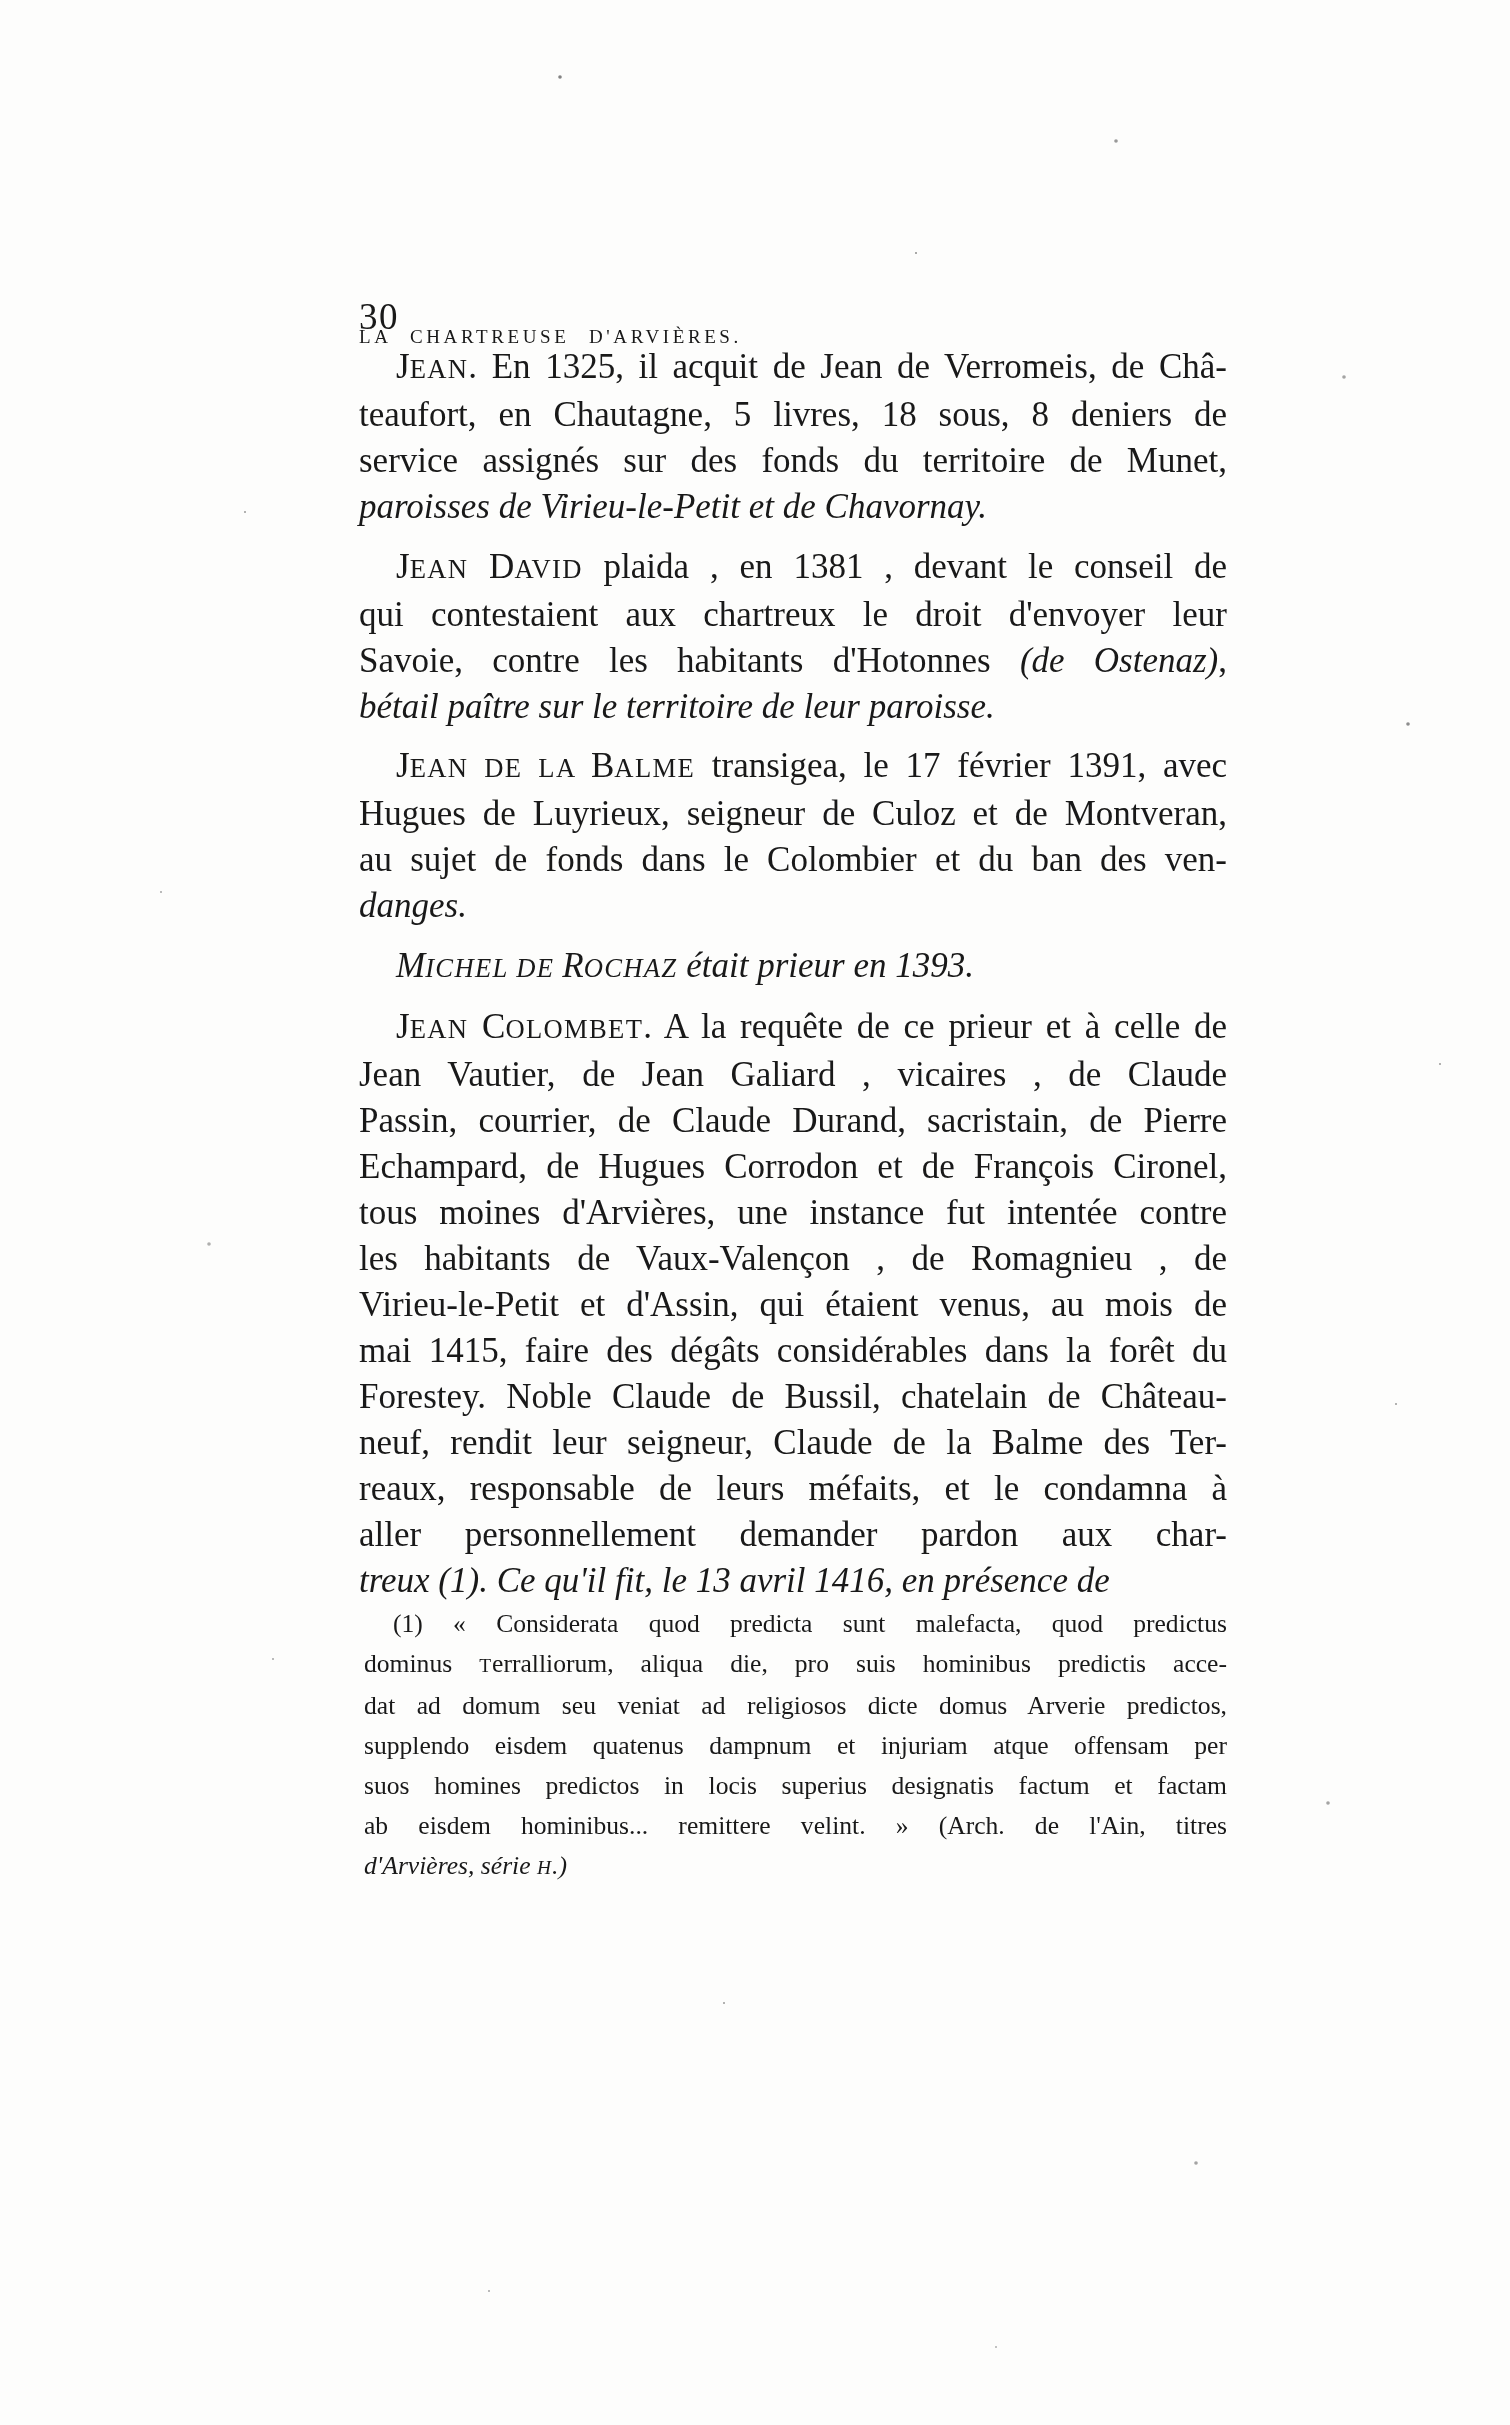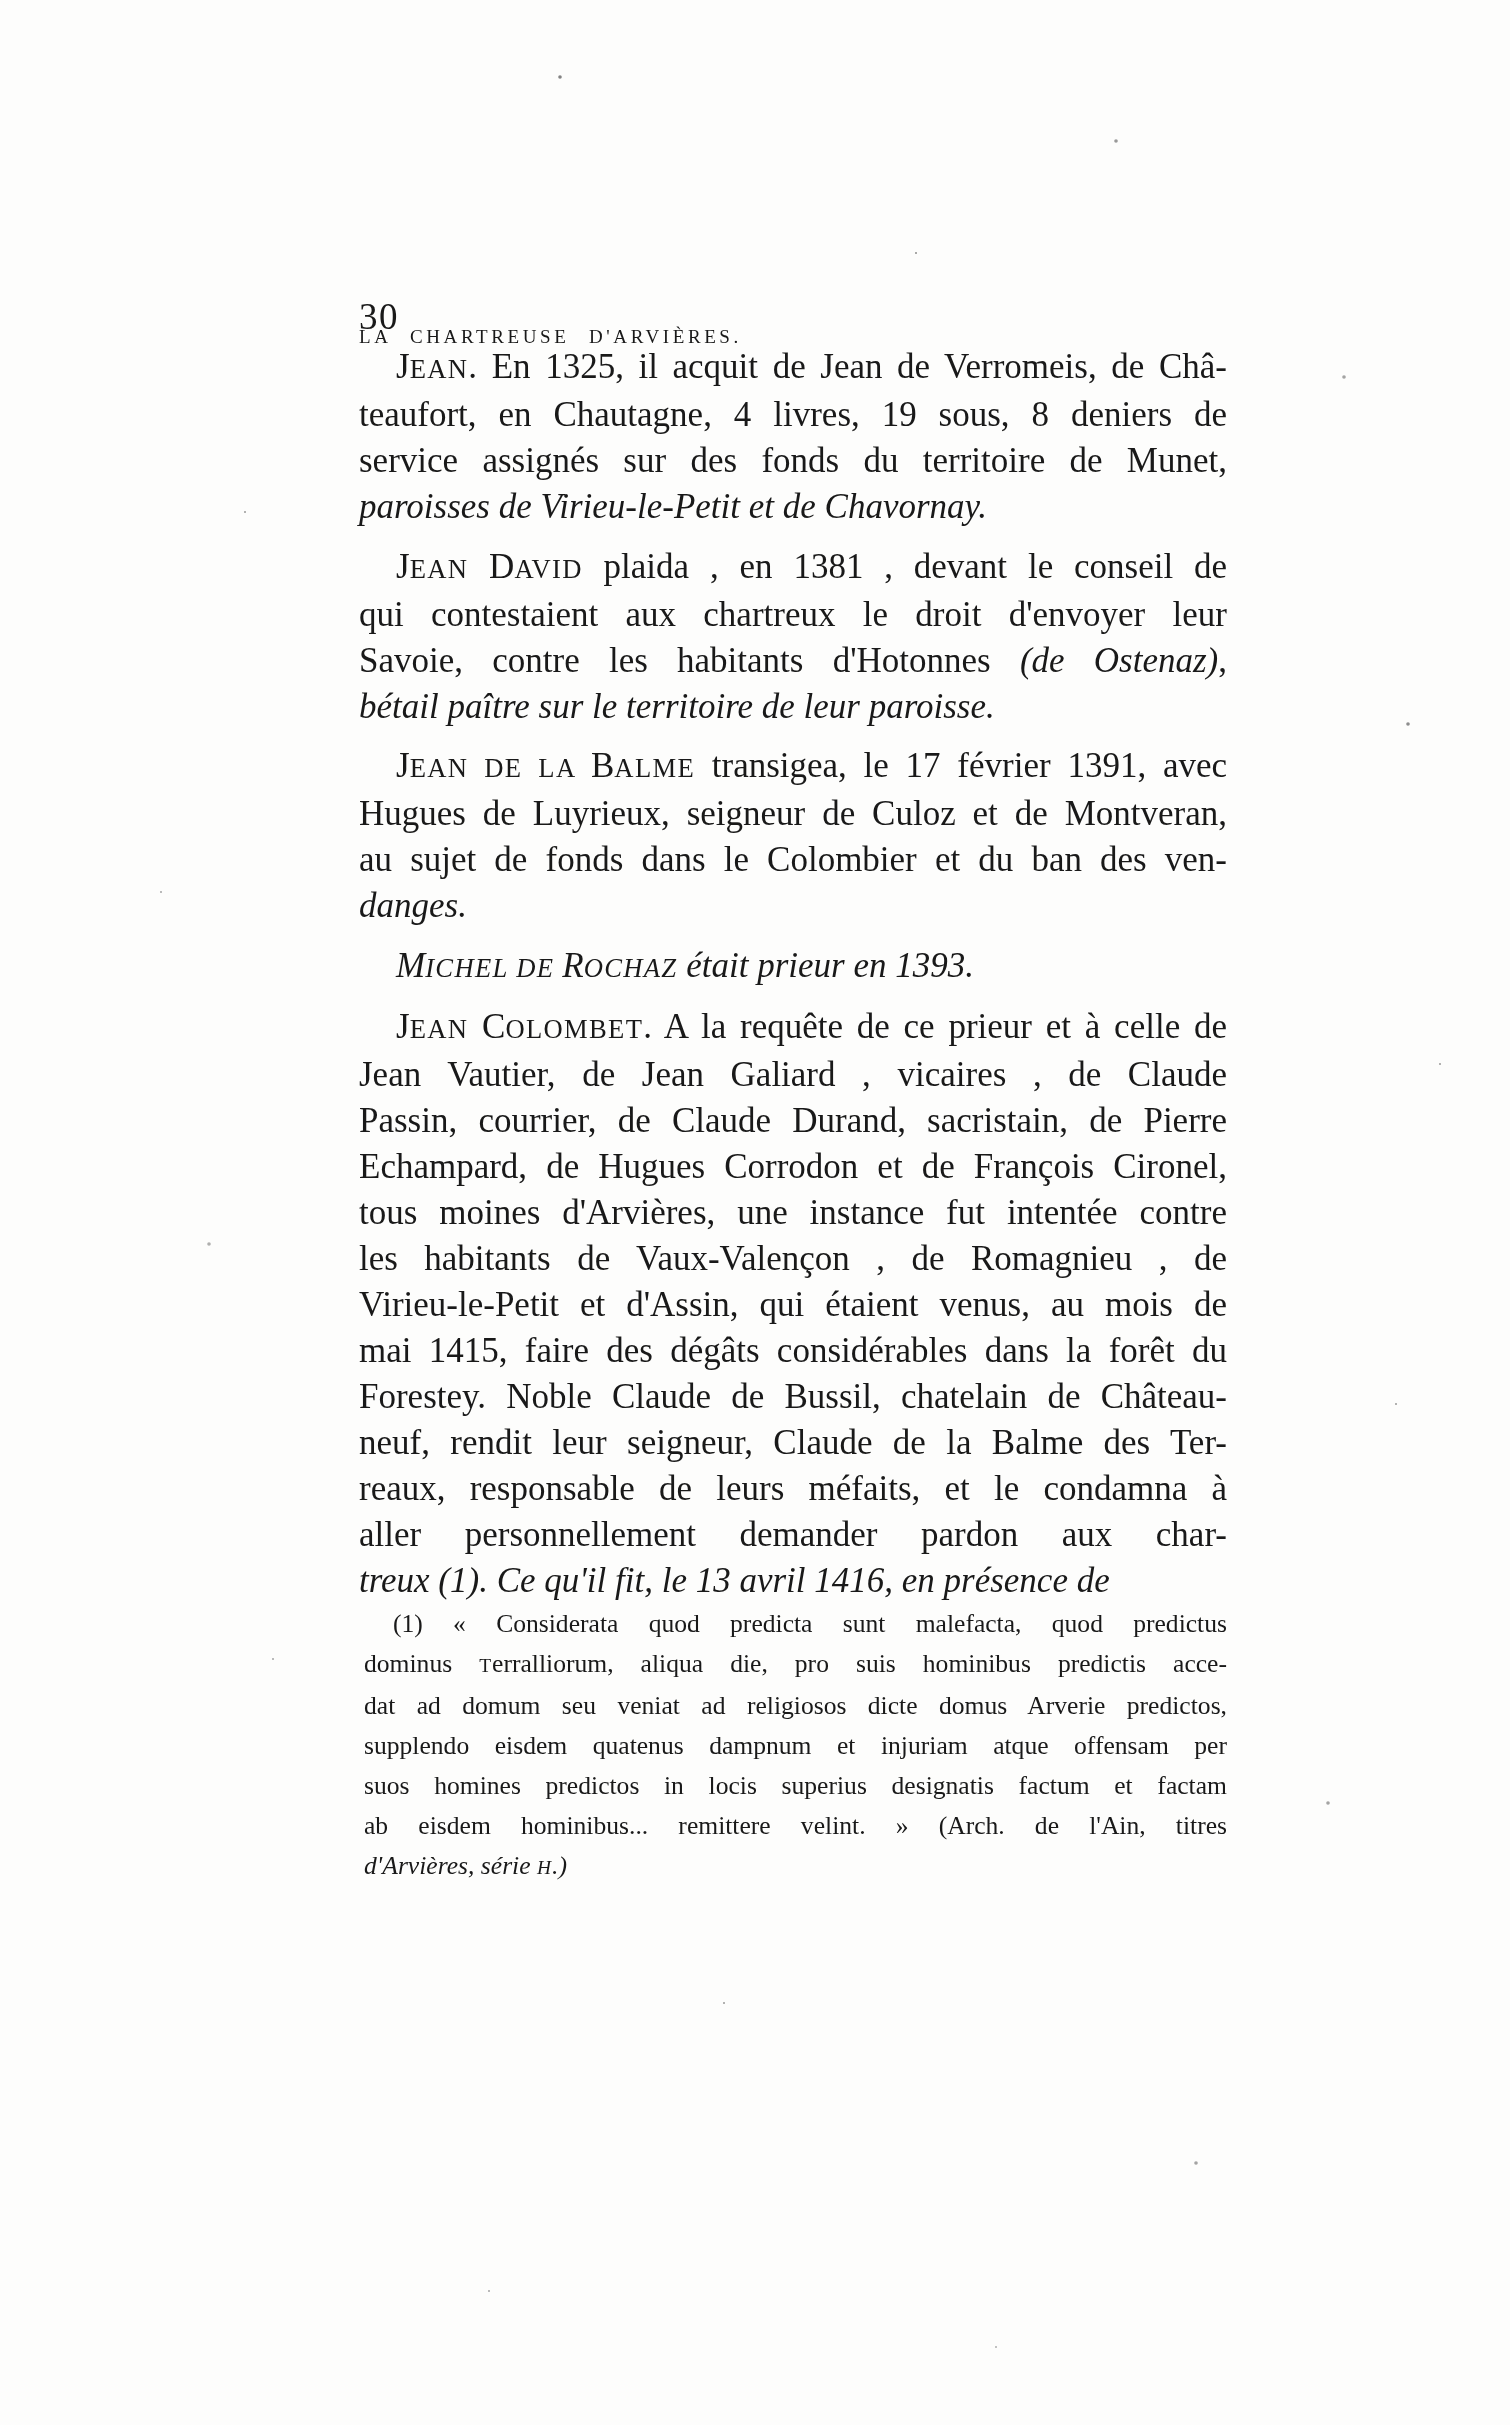--- a/index.html
+++ b/index.html
@@ -94,21 +94,21 @@
 </style>
 </head>
 <body>
 
 <div class="page" style="background: rgb(253, 253, 252); color: rgb(25, 25, 25);">
   <div class="pagenum">30</div>
   <div class="runtitle">LA CHARTREUSE D'ARVIÈRES.</div>
   <div class="bodytext" id="body-text">
       <div class="paragraph">
         <div class="tline first"><span>J</span><span class="sc">ean</span><span>. En 1325, il acquit de Jean de Verromeis, de Châ-</span></div>
-        <div class="tline"><span>teaufort, en Chautagne, 4 livres, 19 sous, 8 deniers de</span></div>
+        <div class="tline"><span>teaufort, en Chautagne, 5 livres, 18 sous, 8 deniers de</span></div>
         <div class="tline"><span>service assignés sur des fonds du territoire de Munet,</span></div>
         <div class="tline lastline"><span>paroisses de Virieu-le-Petit et de Chavornay.</span></div>
       </div>
       <div class="paragraph">
         <div class="tline first"><span>J</span><span class="sc">ean</span><span> D</span><span class="sc">avid</span><span> plaida , en 1381 , devant le conseil de</span></div>
         <div class="tline"><span>qui contestaient aux chartreux le droit d'envoyer leur</span></div>
         <div class="tline"><span>Savoie, contre les habitants d'Hotonnes </span><span class="it">(de Ostenaz)</span><span>,</span></div>
         <div class="tline lastline"><span>bétail paître sur le territoire de leur paroisse.</span></div>
       </div>
       <div class="paragraph">

